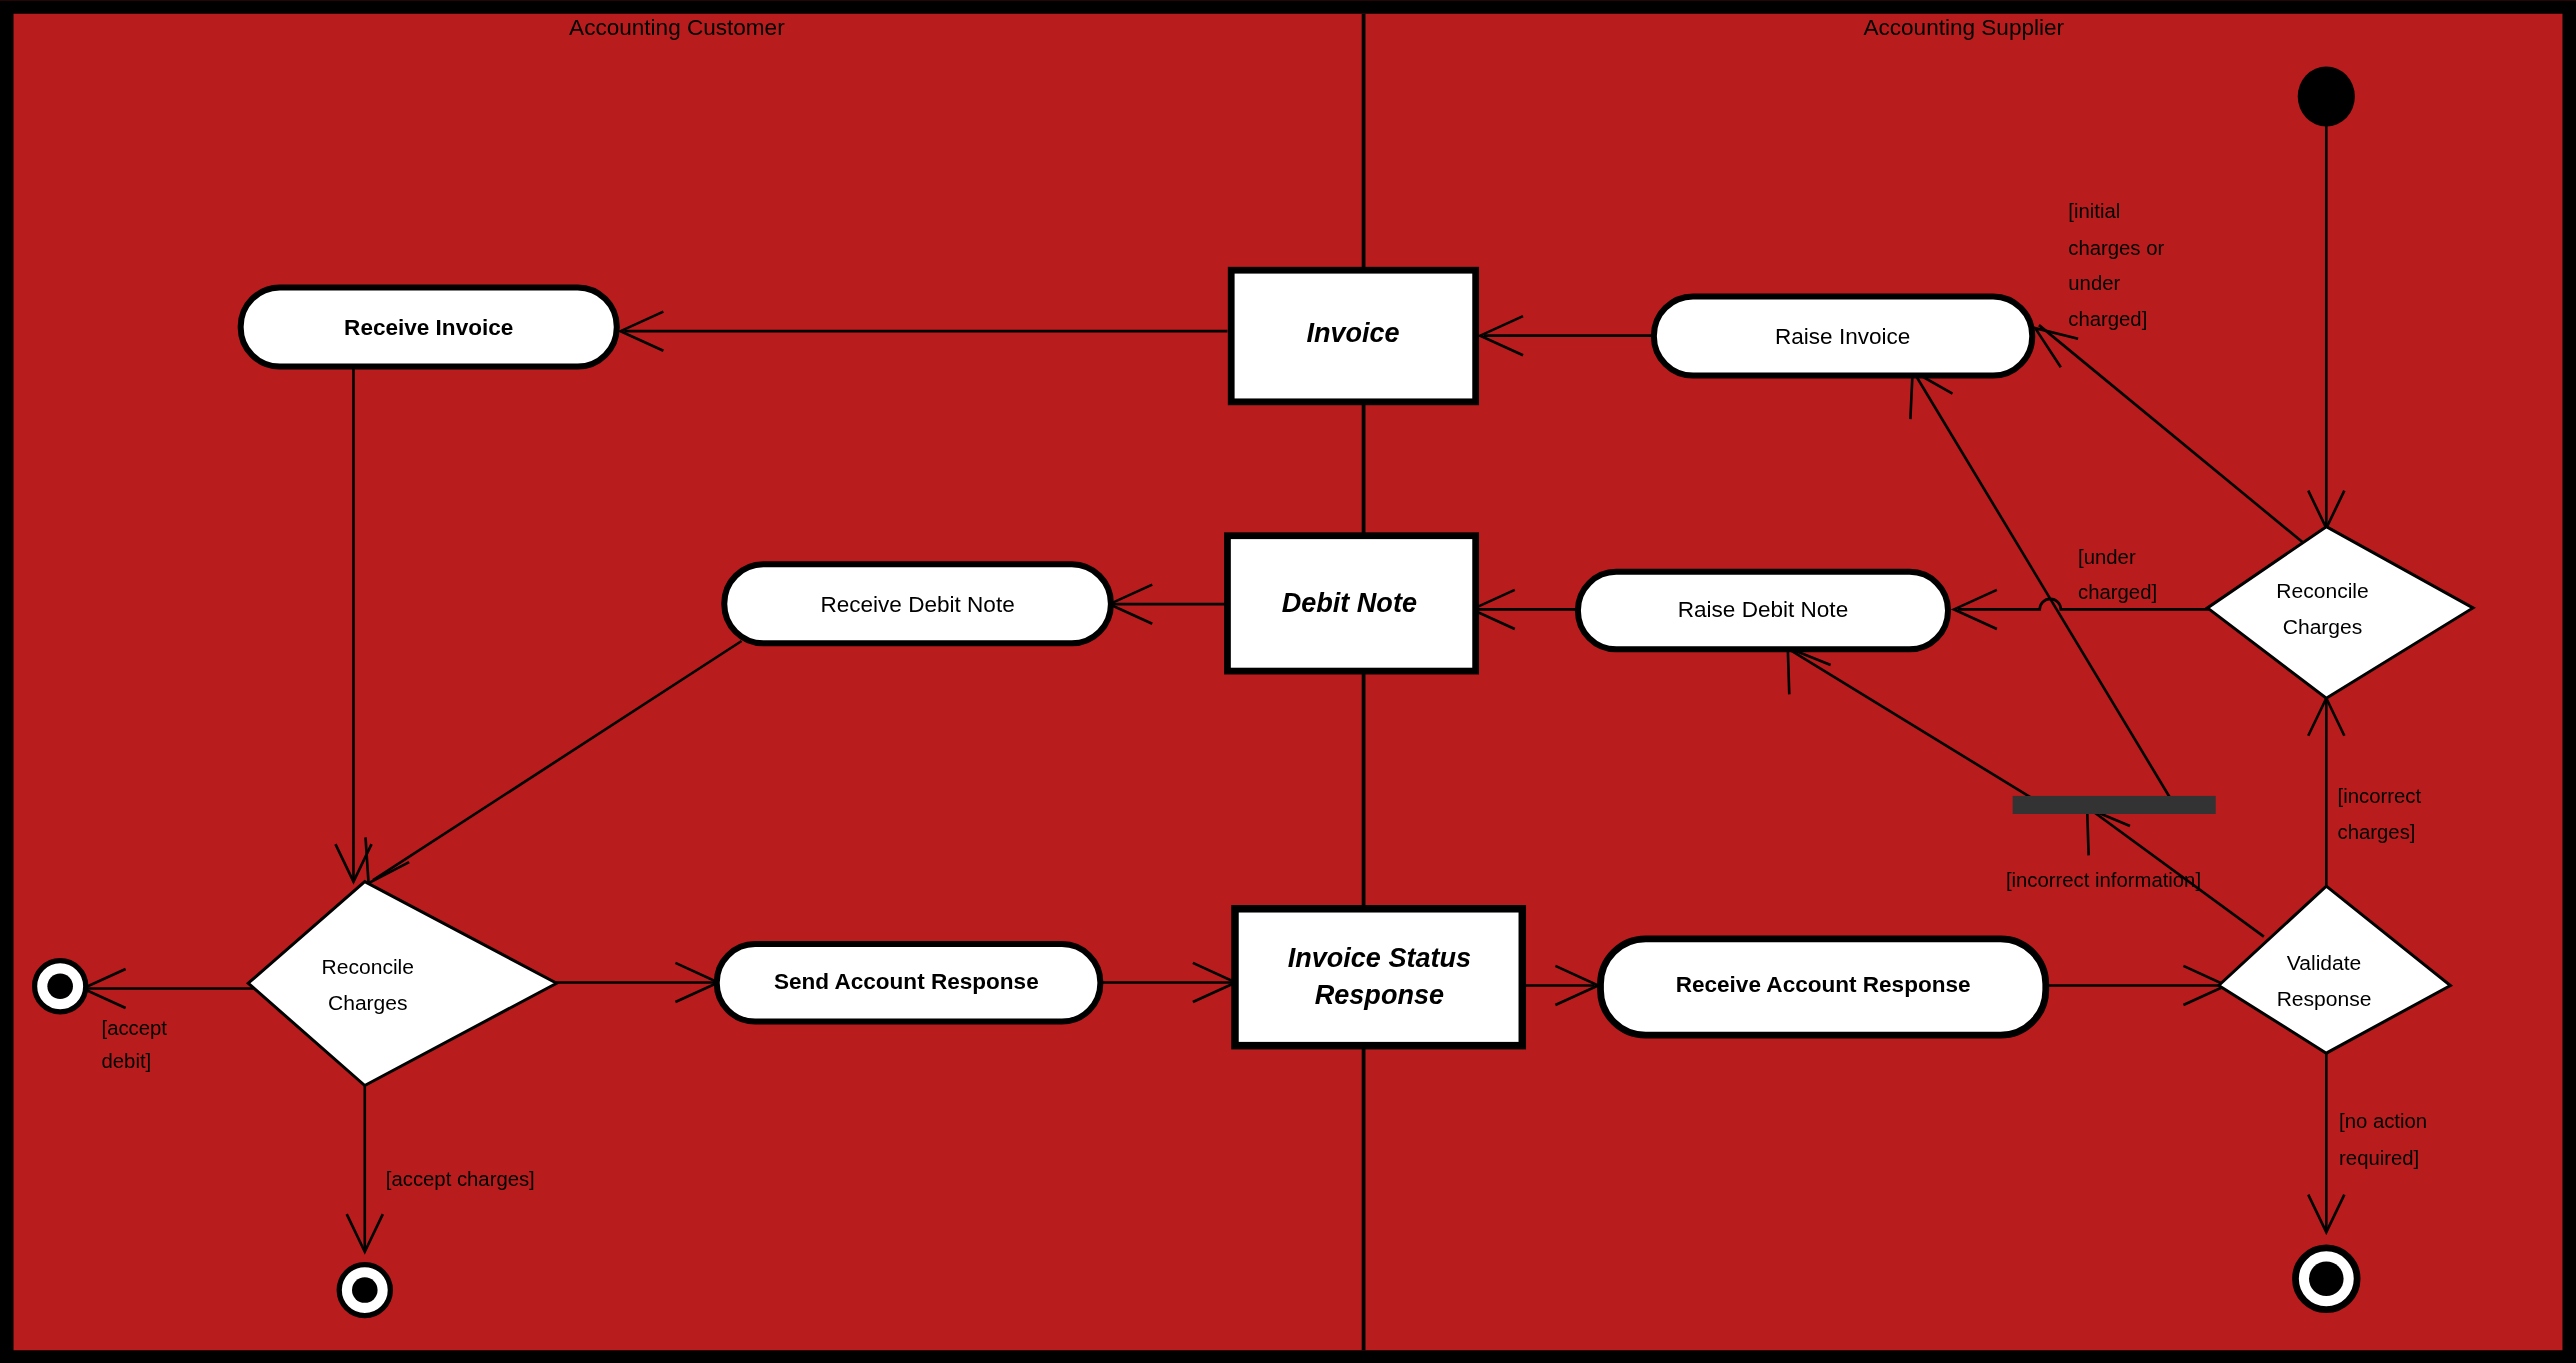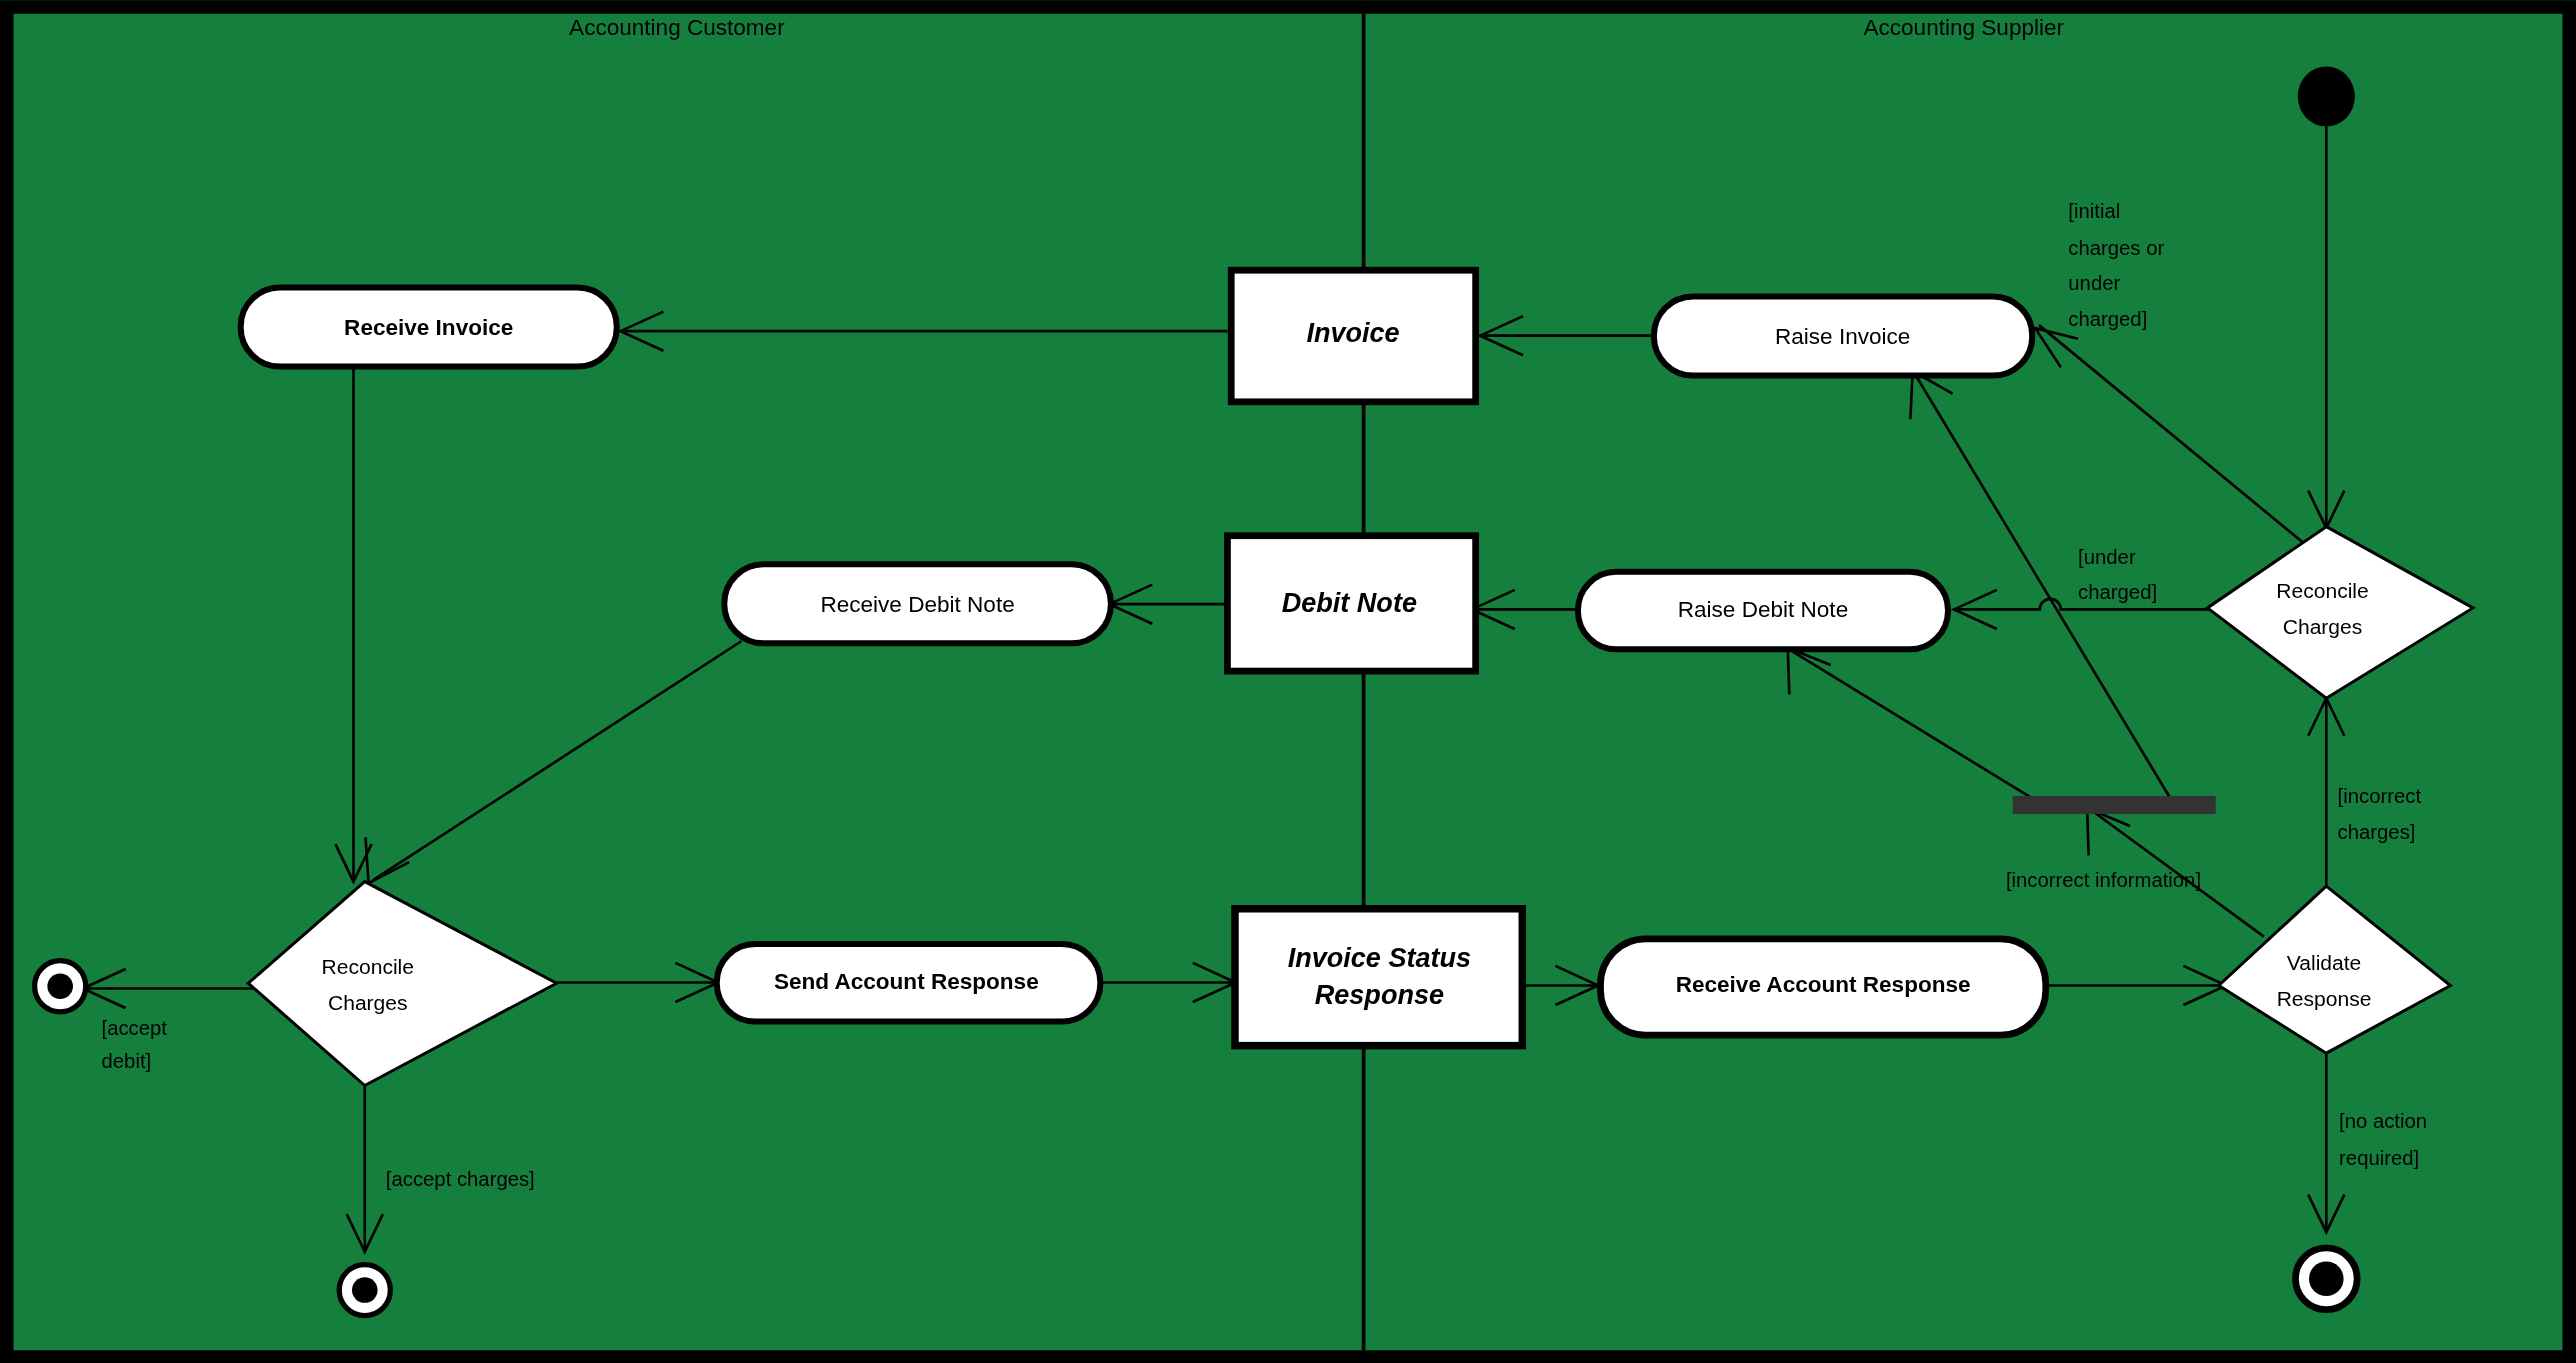--- a/index.html
+++ b/index.html
@@ -8,21 +8,21 @@
     padding: 0;
     background: #ffffff;
   }
   body {
     font-family: "Liberation Sans", sans-serif;
   }
   #diagram-root {
     position: relative;
     width: 2576px;
     height: 1364px;
-    background: #15803d;
+    background: #b91c1c;
     overflow: hidden;
   }
   svg#canvas {
     position: absolute;
     left: 0;
     top: 0;
     width: 2576px;
     height: 1364px;
   }
   .lbl {

